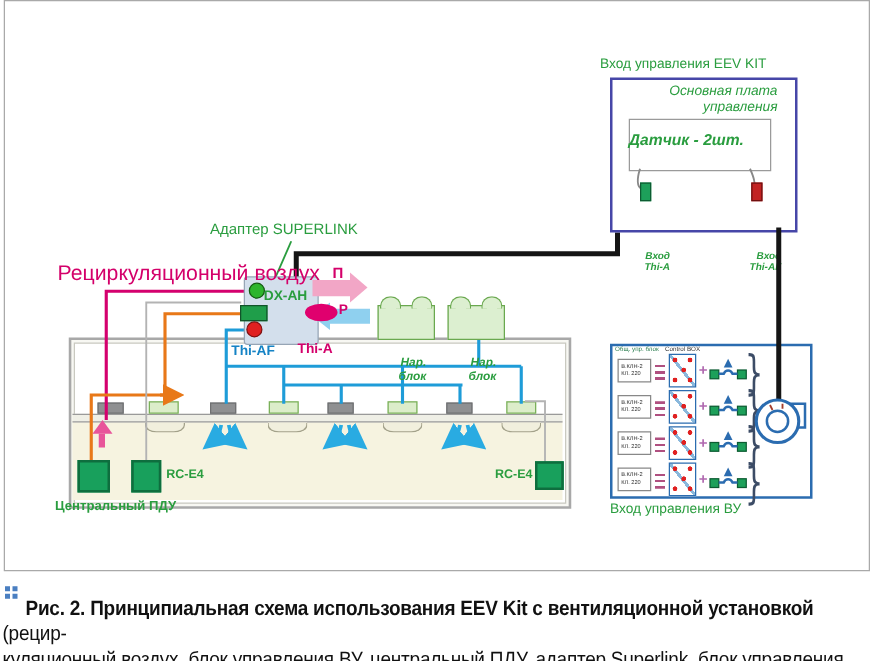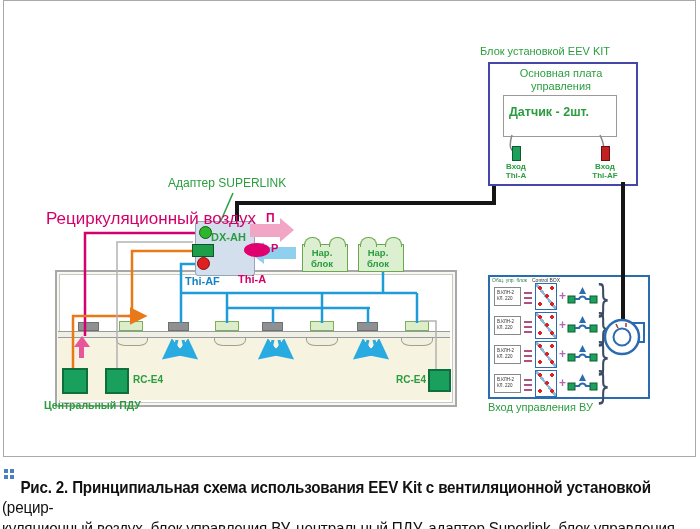--- a/index.html
+++ b/index.html
@@ -1,20 +1,20 @@
 <!DOCTYPE html>
 <html><head>
 <meta charset="utf-8">
 <style>
   html,body{margin:0;padding:0;}
   body{width:700px;height:529px;position:relative;background:#fff;
        font-family:"Liberation Sans",sans-serif;overflow:hidden;}
   .abs{position:absolute;}
-  .pre{white-space:pre-line;}
-  .ctr{text-align:center;}
+  .pre{white-space:pre-line;margin-top:38px;}
+  .ctr{text-align:right;font-style:italic;}
   
   #frame{left:3px;top:0;width:691px;height:455px;border:1.5px solid #a9a9a9;background:#fff;}
   
   #building{left:55px;top:270px;width:398px;height:133px;border:2px solid #a8a8a8;
             box-shadow:inset 0 0 0 2px #f8f8f3, inset 0 0 0 3px #c9c9c0;background:#fff;}
   #room{left:58px;top:336px;width:392px;height:64px;background:#f6f3e0;}
   #slab{left:58px;top:331px;width:392px;height:7px;background:#efefe6;border-top:1.5px solid #9a9a9a;border-bottom:1.5px solid #9a9a9a;box-sizing:border-box;}
   .unit-gray{top:322px;width:21px;height:9px;background:#8f9092;border:1px solid #6f7072;box-sizing:border-box;}
   .unit-green{top:321px;width:24px;height:10px;background:#dcedca;border:1px solid #7ab05a;box-sizing:border-box;}
   .diffuser{top:338px;width:30px;height:7px;background:#f1efdd;border:1px solid #a3a18a;border-top:none;border-radius:0 0 9px 9px/0 0 6px 6px;}
@@ -159,21 +159,21 @@
 <div class="abs tm" style="left:266px;top:211px;font-size:12px;font-weight:bold">П</div>
 <div class="abs" style="left:264px;top:247px;width:32px;height:12px;background:#8fd0ef"></div>
 <div class="abs tri" style="left:250px;top:242px;border-top:11px solid rgba(0,0,0,0);border-bottom:11px solid rgba(0,0,0,0);border-right:14px solid #8fd0ef"></div>
 <div class="abs" style="left:244px;top:243px;width:26px;height:14px;background:#e0006e;border-radius:50%"></div>
 <div class="abs tm" style="left:271px;top:242px;font-size:11px;font-weight:bold">Р</div>
 
 <div class="abs tb" style="left:185px;top:275px;font-size:11px;font-weight:bold">Thi-AF</div>
 <div class="abs tm" style="left:238px;top:273px;font-size:11px;font-weight:bold">Thi-A</div>
 <div class="abs tm" style="left:46px;top:209px;font-size:17px">Рециркуляционный воздух</div>
 
-<div class="abs tg" style="left:480px;top:45px;font-size:11px">Блок установкой EEV KIT</div>
+<div class="abs tg" style="left:480px;top:45px;font-size:11px">Вход управления EEV KIT</div>
 <div id="eevbox" class="abs"></div>
 <div class="abs tg ctr" style="left:500px;top:67px;width:122px;font-size:11px;line-height:12.5px">Основная плата управления</div>
 <div id="sensorbox" class="abs"></div>
 <div class="abs tg ctr" style="left:503px;top:105px;width:92px;font-size:12.5px;font-weight:bold">Датчик - 2шт.</div>
 <svg class="abs" style="left:0;top:0" width="700" height="200">
   <path d="M512,135 q-4,13 1,16" fill="none" stroke="#888" stroke-width="1.5"></path>
   <path d="M600,135 q6,13 2,16" fill="none" stroke="#888" stroke-width="1.5"></path>
 </svg>
 <div class="abs" style="left:512px;top:146px;width:7px;height:13px;background:#1da05a;border:1px solid #0c5c32"></div>
 <div class="abs" style="left:601px;top:146px;width:7px;height:13px;background:#c22222;border:1px solid #6e0f0f"></div>

